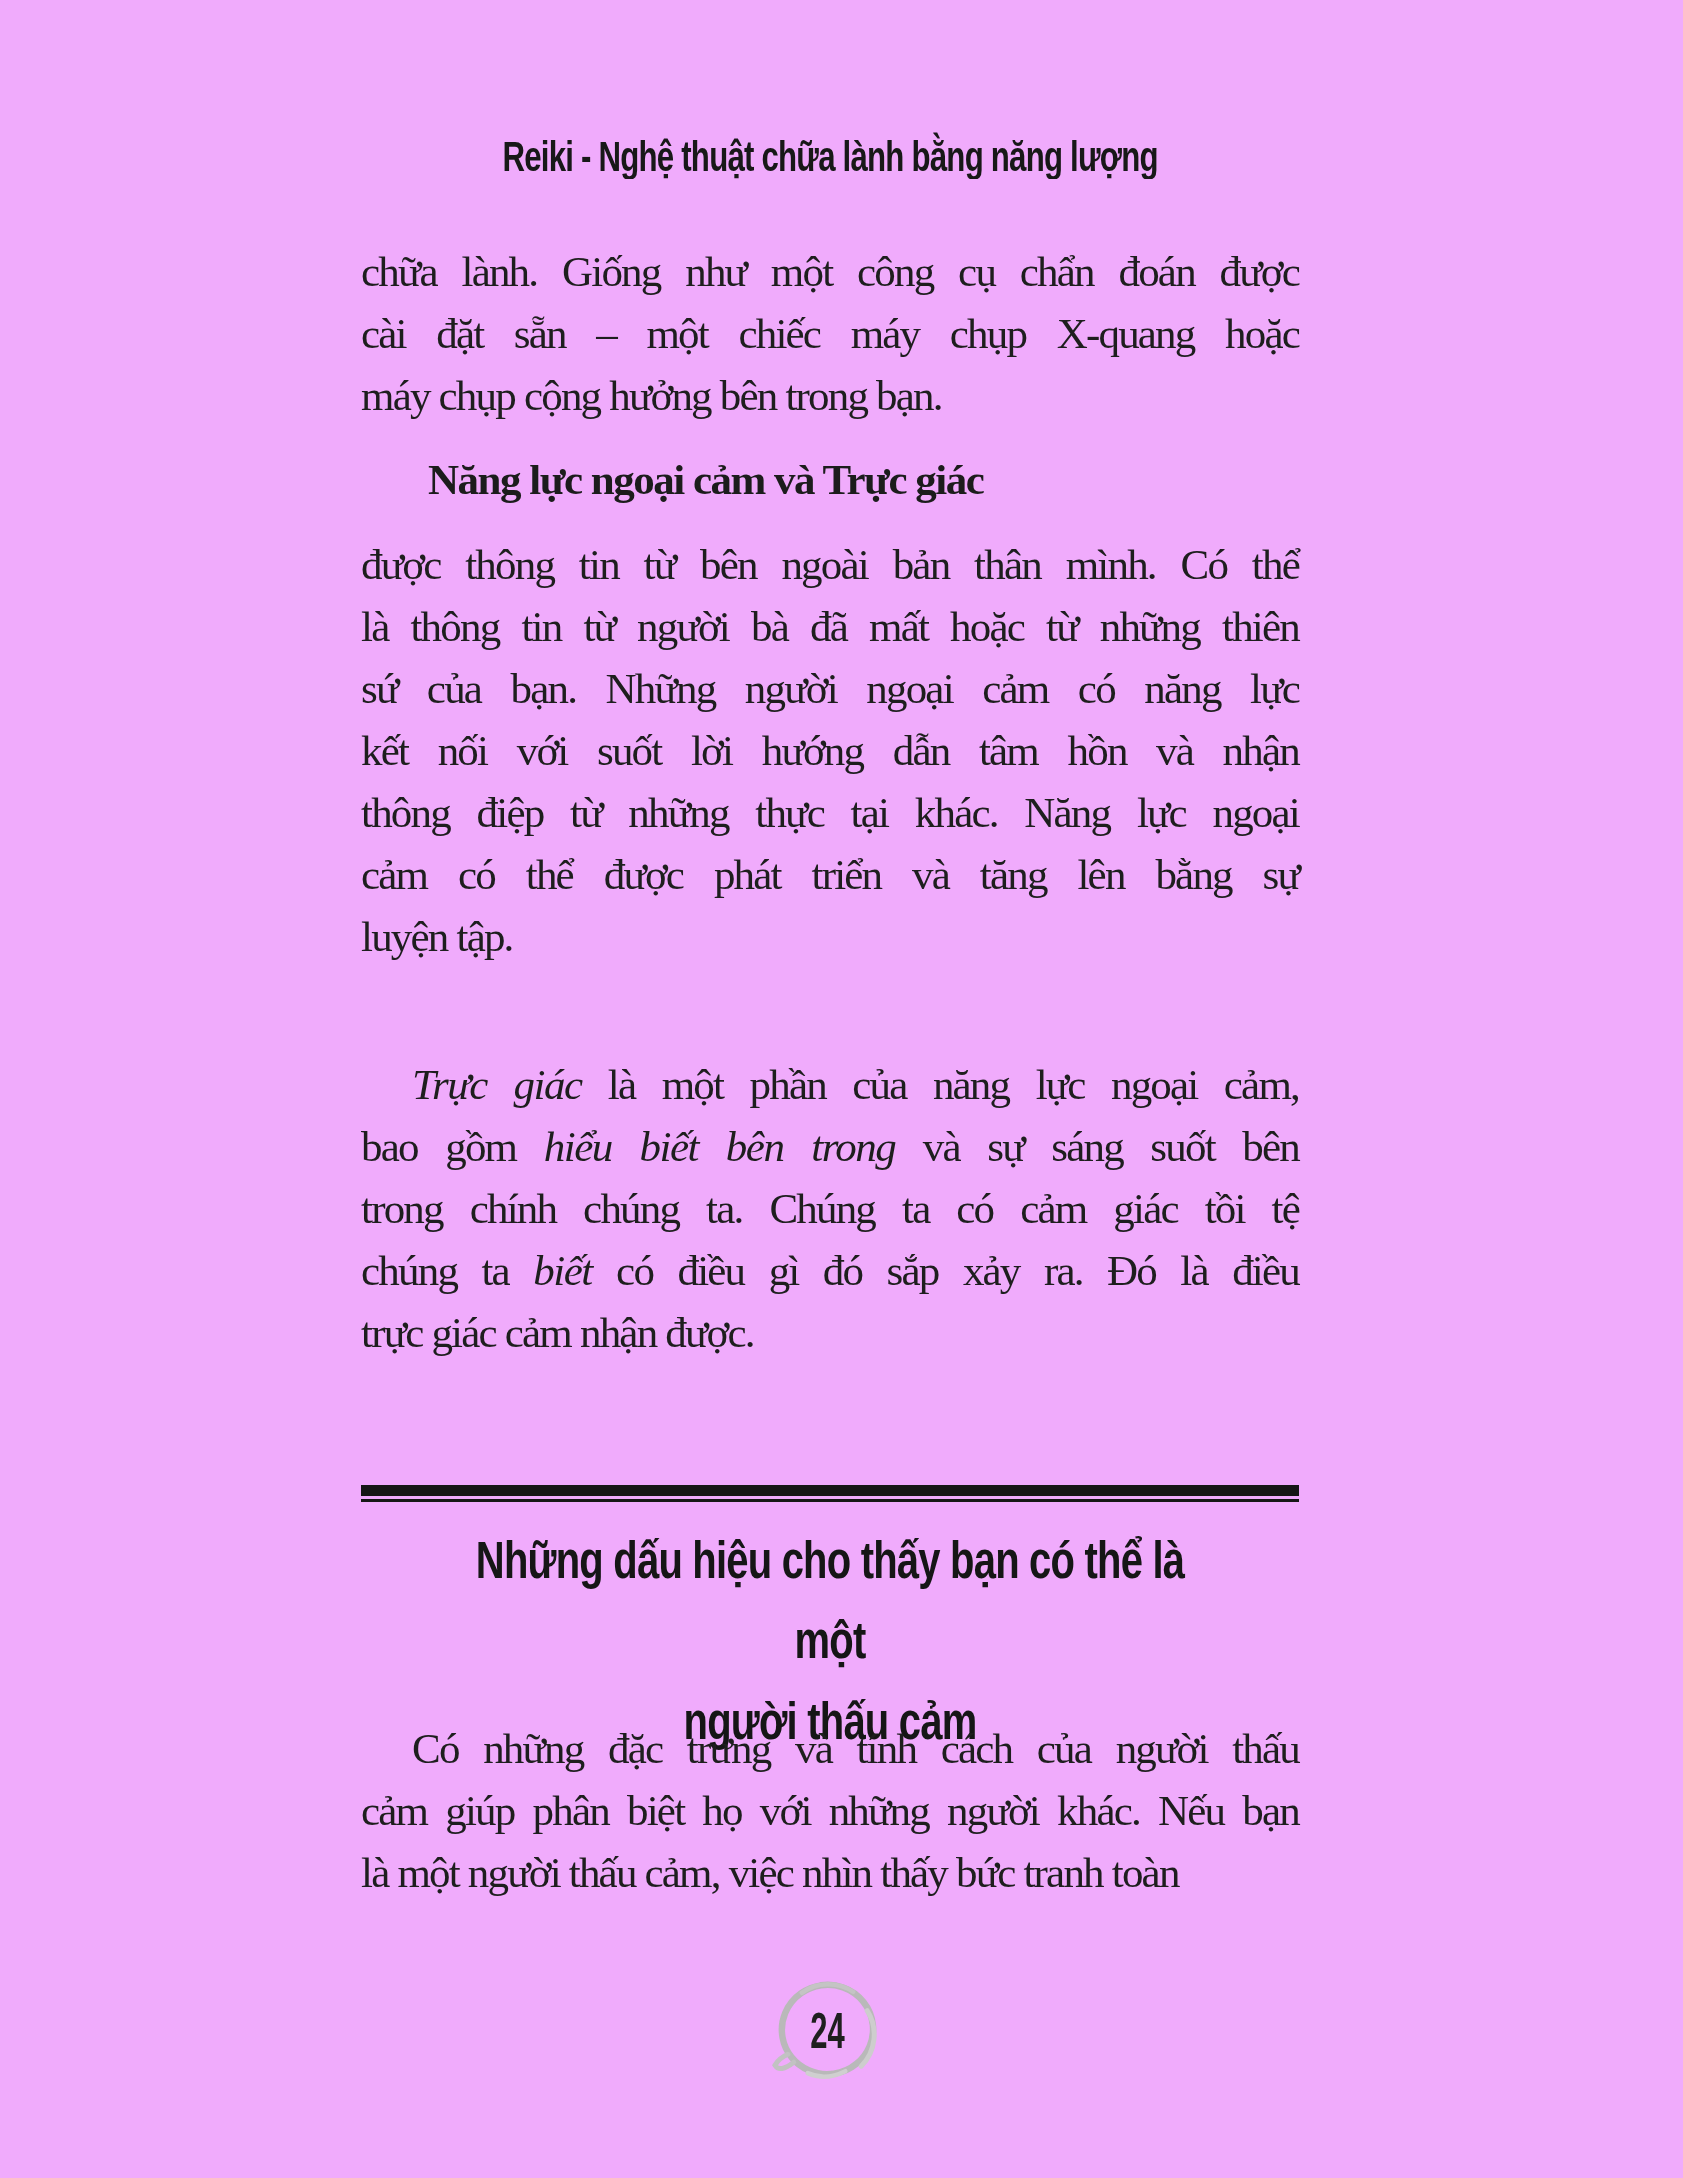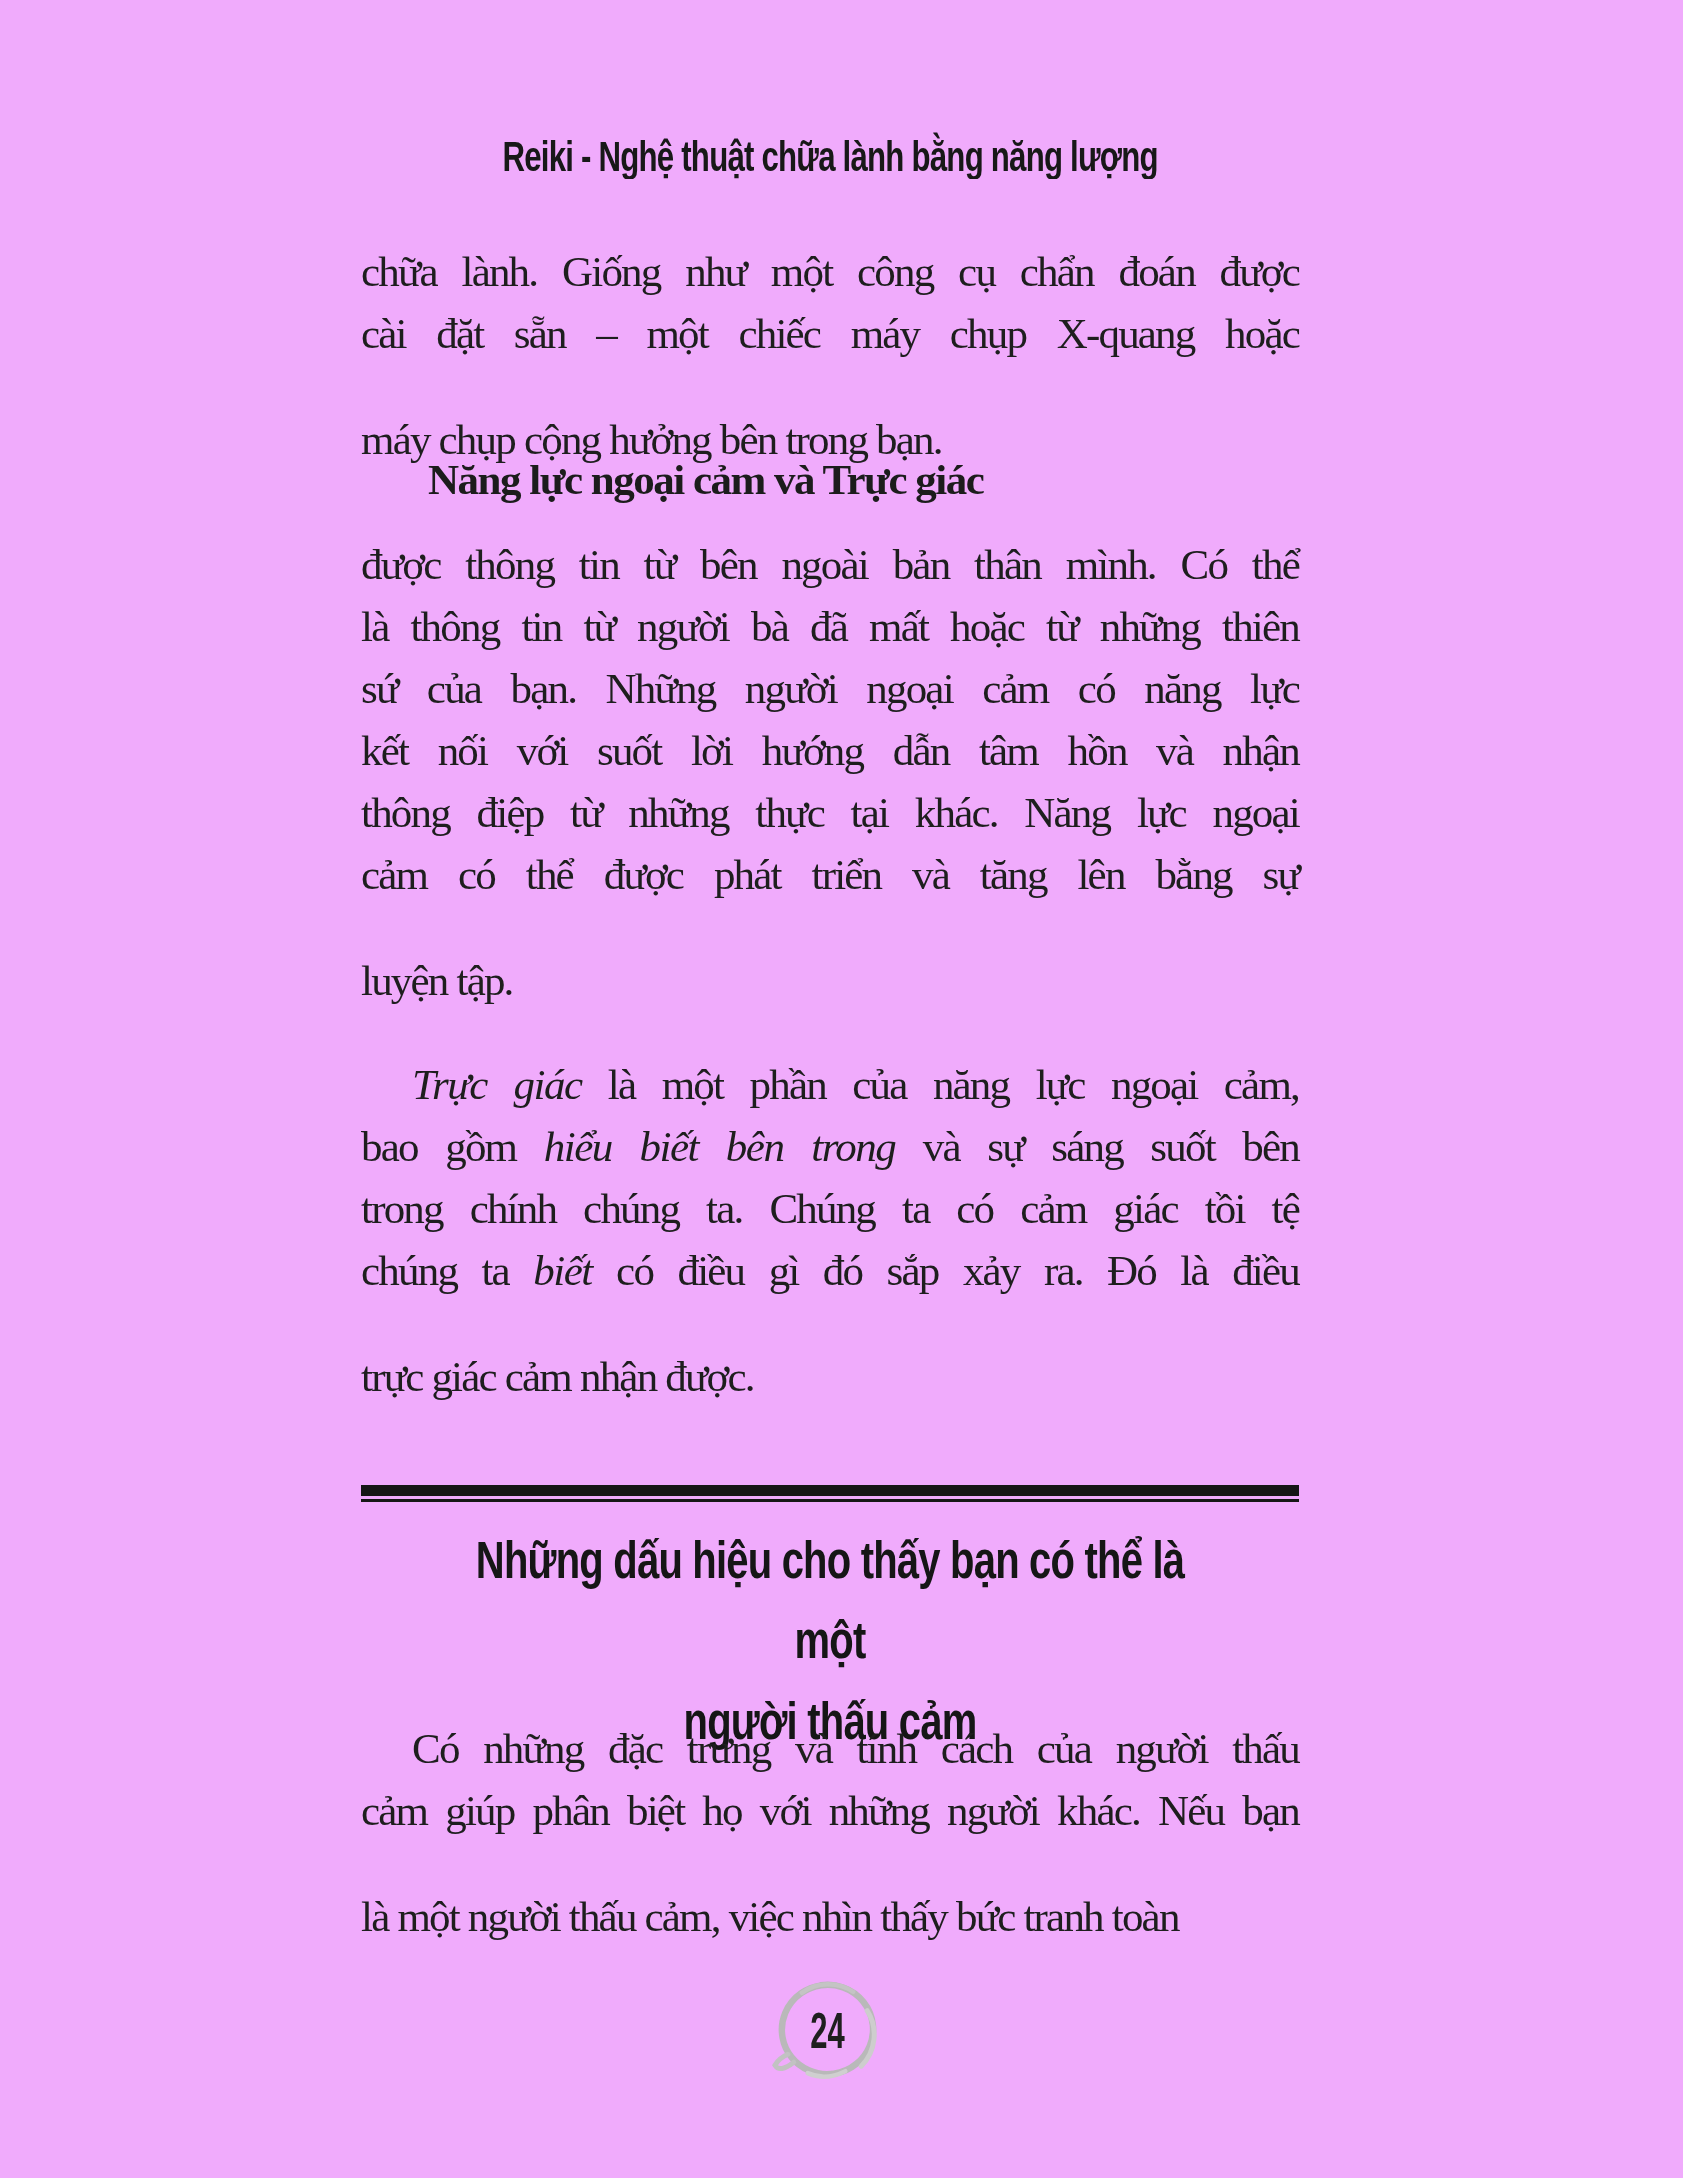--- a/index.html
+++ b/index.html
@@ -36,21 +36,20 @@
   }
   .para .line{
     height:62px;line-height:62px;
     text-align:justify;
     text-align-last:justify;
     white-space:nowrap;
   }
   .para .line.last{
     text-align:left;
     text-align-last:left;
-    margin-top:44px;
   }
   .para em{font-style:italic;letter-spacing:-1.5px;}
   #p1{top:241px;}
   #p2{top:534px;}
   #p3{top:1054px;}
   #p4{top:1718px;}
   .subheading{
     position:absolute;top:449px;left:361px;width:938px;
     height:62px;line-height:62px;
     font-size:43px;font-weight:700;

